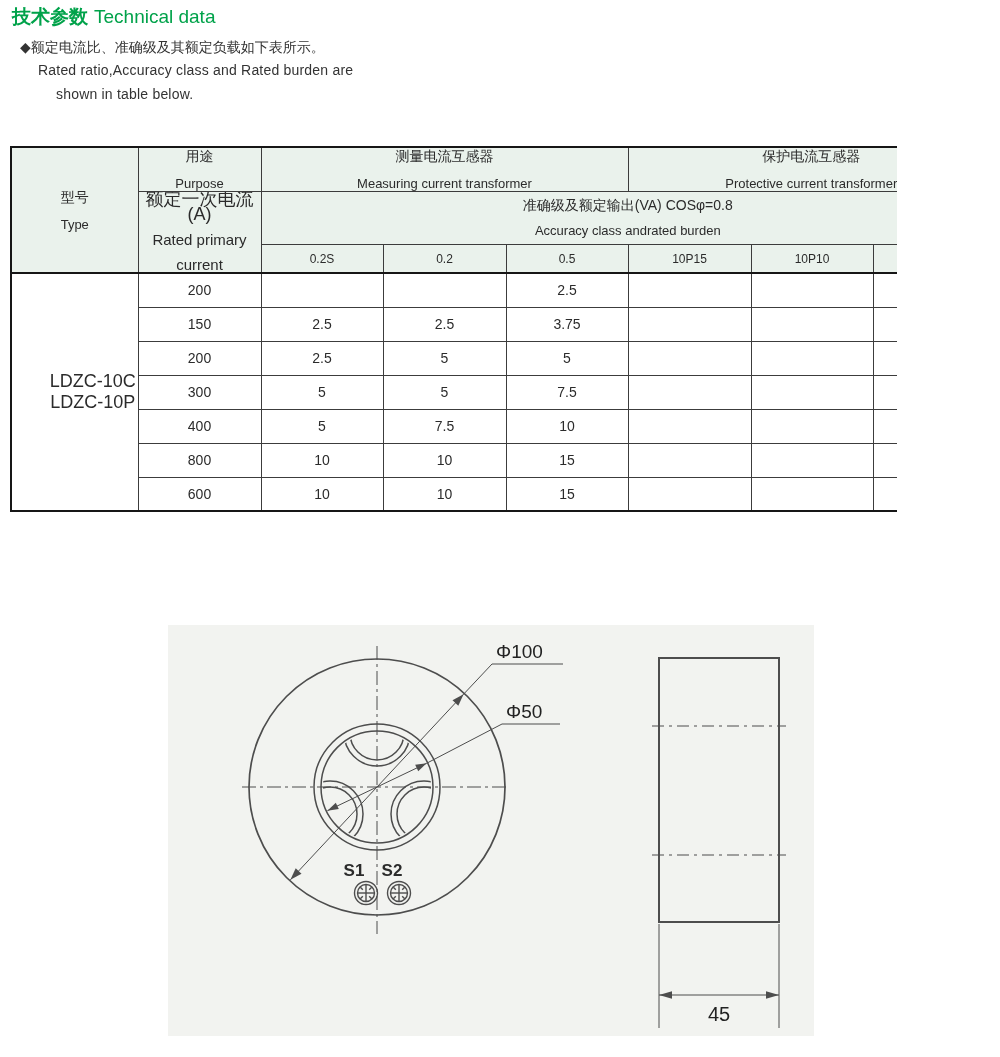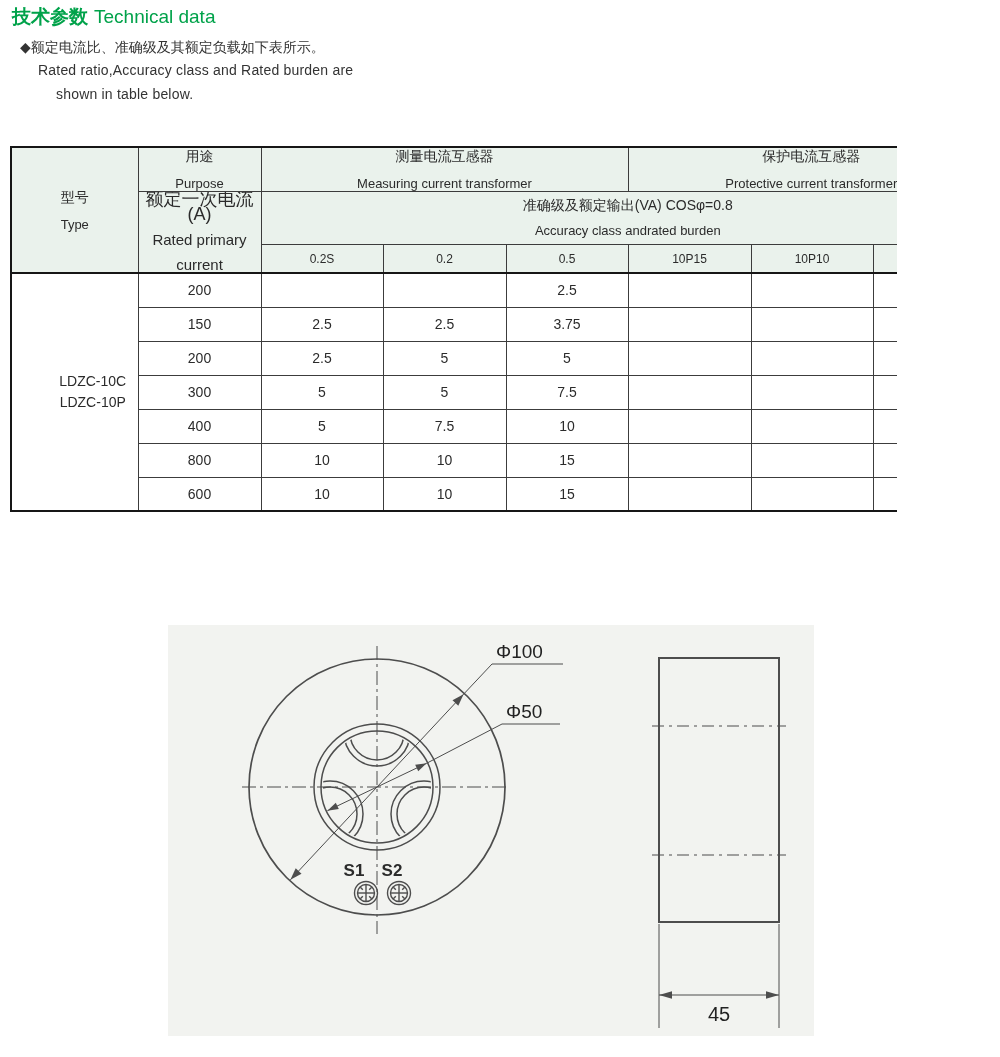--- a/index.html
+++ b/index.html
@@ -39,21 +39,21 @@
   tr.hrow1{height:43px;}
   tr.hrow2{height:38px;}
   tr.hrow3{height:23px;}
   tr.hrow3 td{font-size:12px;}
   td.rated-primary div{line-height:15px;font-size:18px;}
   td.rated-primary div.en{font-size:15px;}
   td.accuracy{padding-right:70px;}
   td.accuracy div{line-height:16px;}
   tbody tr{height:34px;}
   tbody td{font-size:14px;color:#333;}
-  td.type-cell div{line-height:21px;font-size:14px;padding-left:36px;}
+  td.type-cell div{line-height:21px;font-size:18px;padding-left:36px;}
 
   
   #drawing{position:absolute;left:0;top:560px;}
   .dim-text{font-size:19px;fill:#222;font-family:"Liberation Sans","DejaVu Sans",sans-serif;}
   .term-text{font-size:17px;font-weight:bold;fill:#2b2b2b;font-family:"Liberation Sans","DejaVu Sans",sans-serif;}
   .dim45{font-size:20px;fill:#222;font-family:"Liberation Sans","DejaVu Sans",sans-serif;}
 </style>
 </head>
 <body>
 

